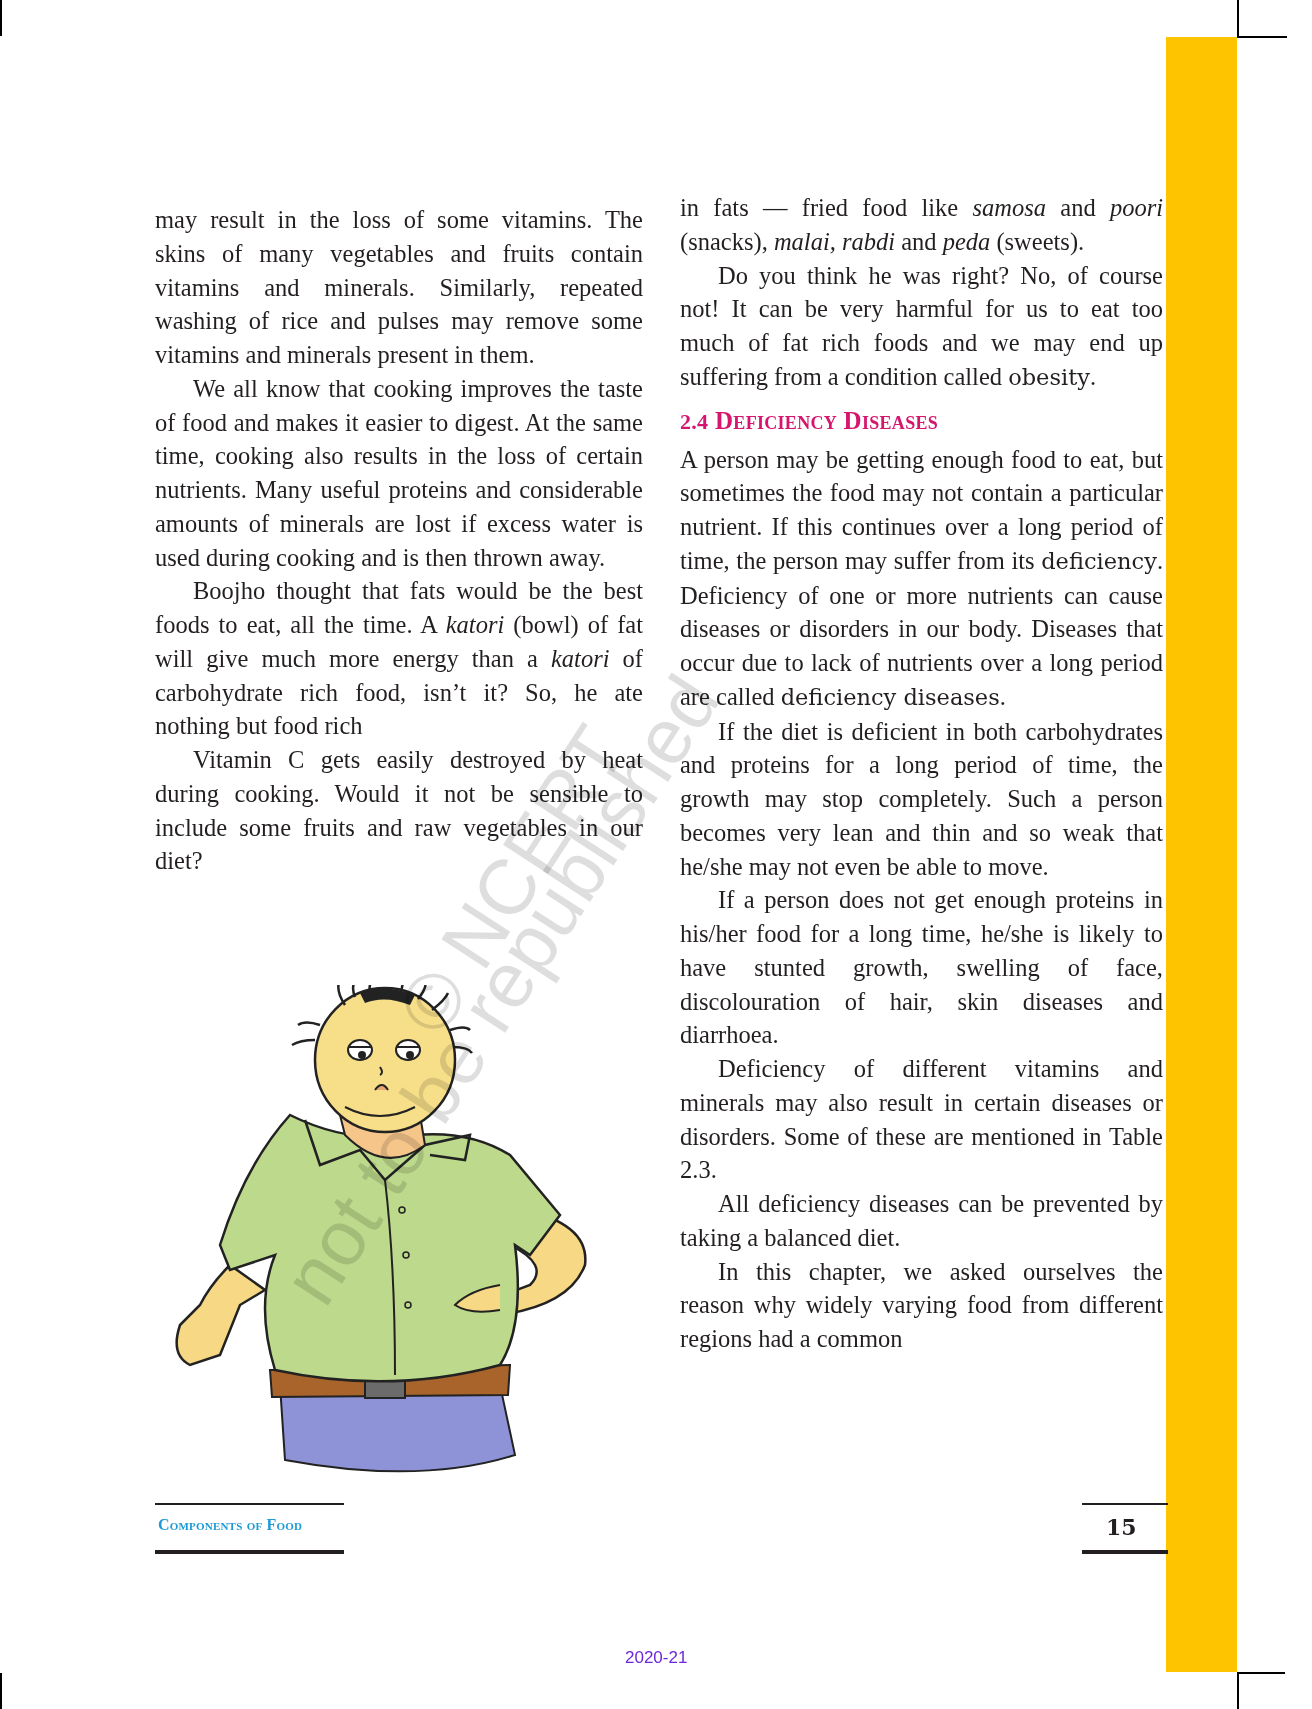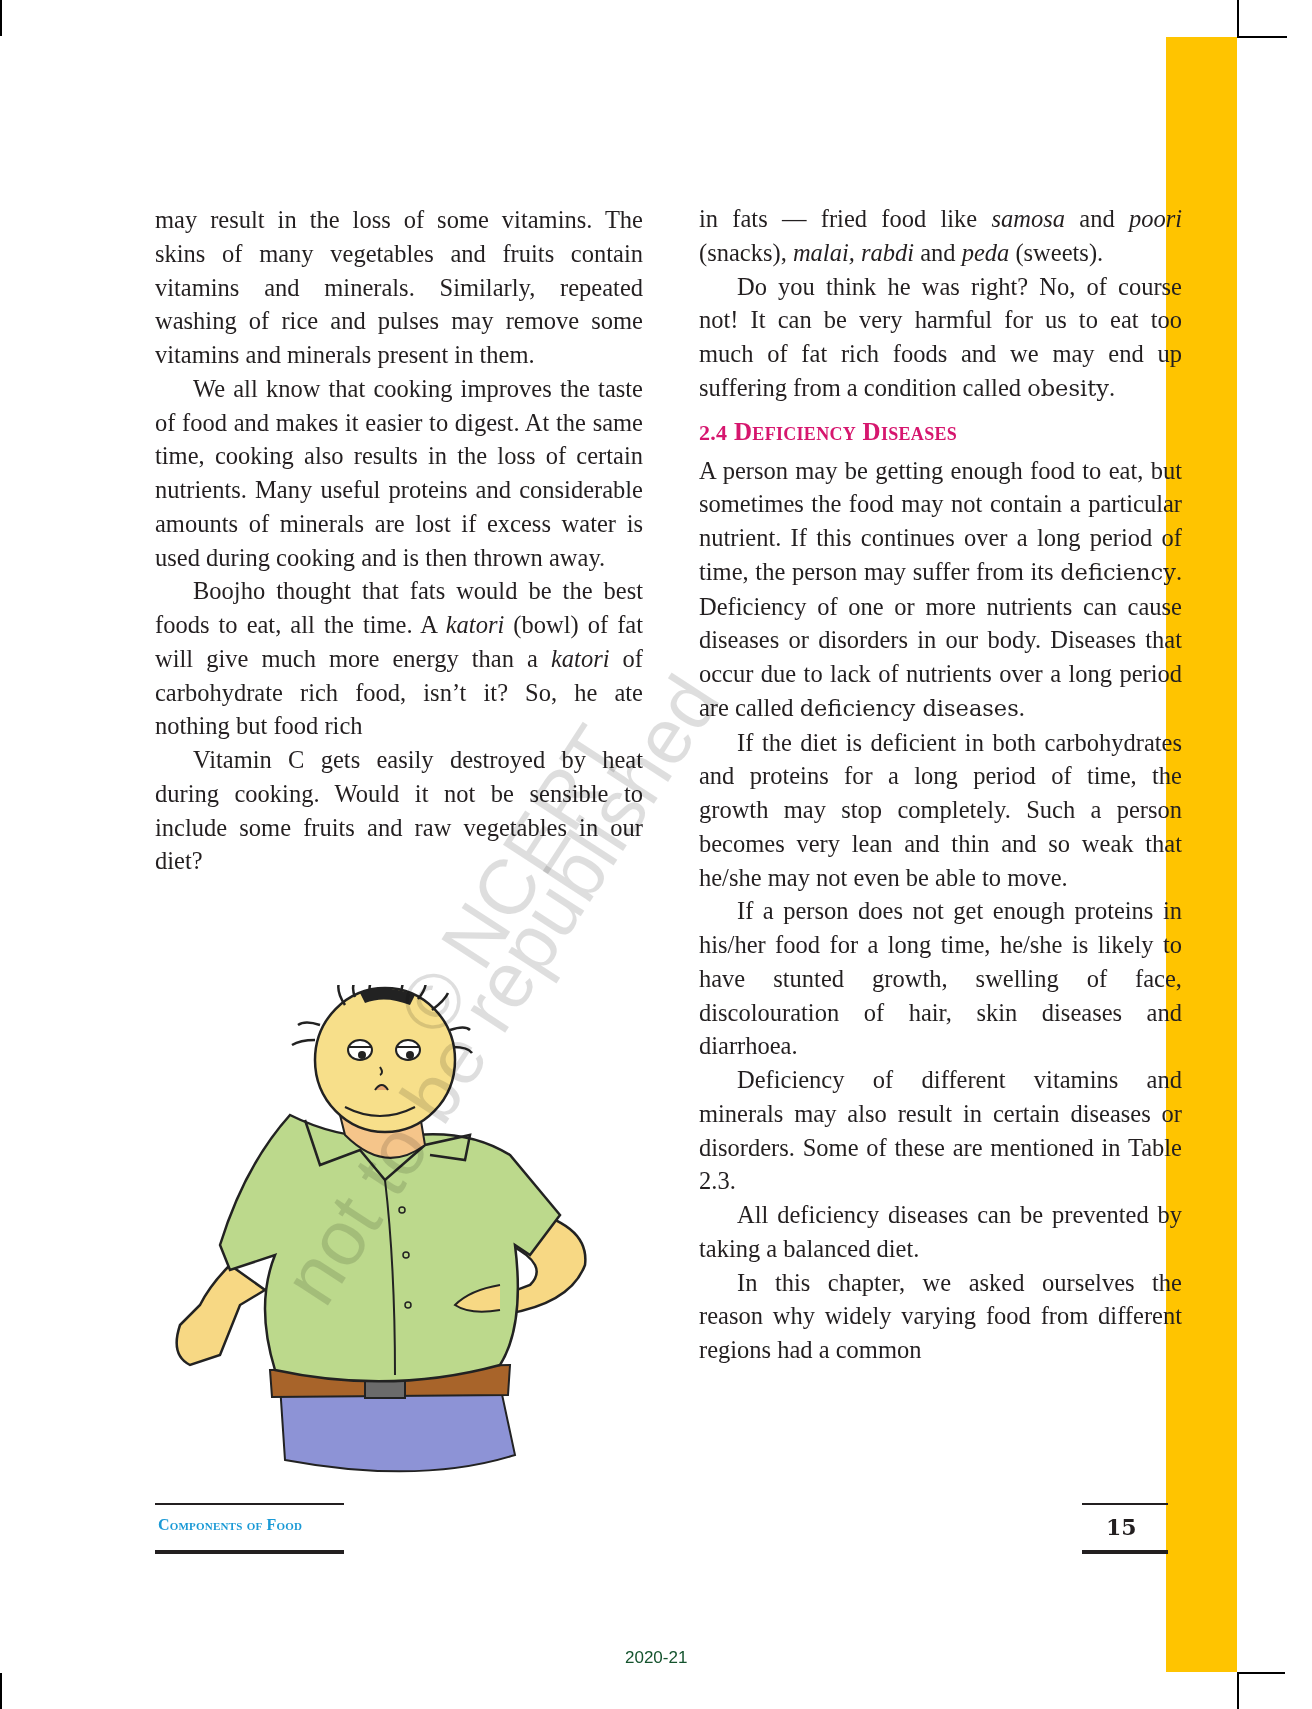--- a/index.html
+++ b/index.html
@@ -4,31 +4,31 @@
 <style>
   html, body { margin: 0; padding: 0; background: #ffffff; }
   body { width: 1312px; height: 1709px; position: relative; overflow: hidden;
          font-family: "Liberation Serif", "DejaVu Serif", serif; color: #231f20; }
   .crop { position: absolute; background: #000; }
   .yellow-bar { position: absolute; left: 1166px; top: 37px; width: 71px; height: 1635px; background: #ffc400; }
   .col { position: absolute; font-size: 24.5px; line-height: 33.75px; text-align: justify; }
   .col p { margin: 0; }
   .col p.indent { text-indent: 38px; }
   .col-left { left: 155px; top: 203px; width: 488px; }
-  .col-right { left: 680px; top: 202px; width: 483px; margin-left: 19px; }
+  .col-right { left: 680px; top: 191px; width: 483px; }
   .heading { color: #d6166e; font-weight: bold; font-size: 25px; margin: 11px 0 6px 0; font-variant: small-caps; letter-spacing: 0.3px; line-height: 30px; }
   .heading .num { font-size: 22px; }
   b { font-family: "DejaVu Serif", serif; font-weight: normal; font-size: 22.5px; }
   i { font-style: italic; }
   .figure { position: absolute; left: 170px; top: 985px; width: 460px; height: 495px; }
   .watermark { position: absolute; left: 270px; top: 620px; width: 900px; height: 700px; pointer-events: none; }
   .footer-line { position: absolute; background: #231f20; }
   .footer-label { position: absolute; left: 158px; top: 1516px; color: #1b9ad6; font-weight: bold; font-size: 16px; font-variant: small-caps; letter-spacing: 0.2px; font-family: "Liberation Serif", serif; }
   .page-num { position: absolute; left: 1106px; top: 1514px; font-weight: bold; font-size: 22px; font-family: "DejaVu Serif", serif; }
-  .year { position: absolute; left: 625px; top: 1648px; font-family: "Liberation Sans", sans-serif; font-size: 17px; color: #14532d; }
+  .year { position: absolute; left: 625px; top: 1648px; font-family: "Liberation Sans", sans-serif; font-size: 17px; color: #6d28d9; }
 </style>
 </head>
 <body>
 
 <div class="crop" style="left:0;top:0;width:2px;height:36px;"></div>
 <div class="crop" style="left:0;top:1673px;width:2px;height:36px;"></div>
 <div class="crop" style="left:1237px;top:0;width:2px;height:37px;"></div>
 <div class="crop" style="left:1237px;top:36px;width:50px;height:2px;"></div>
 <div class="crop" style="left:1237px;top:1672px;width:2px;height:37px;"></div>
 <div class="crop" style="left:1237px;top:1672px;width:48px;height:2px;"></div>

